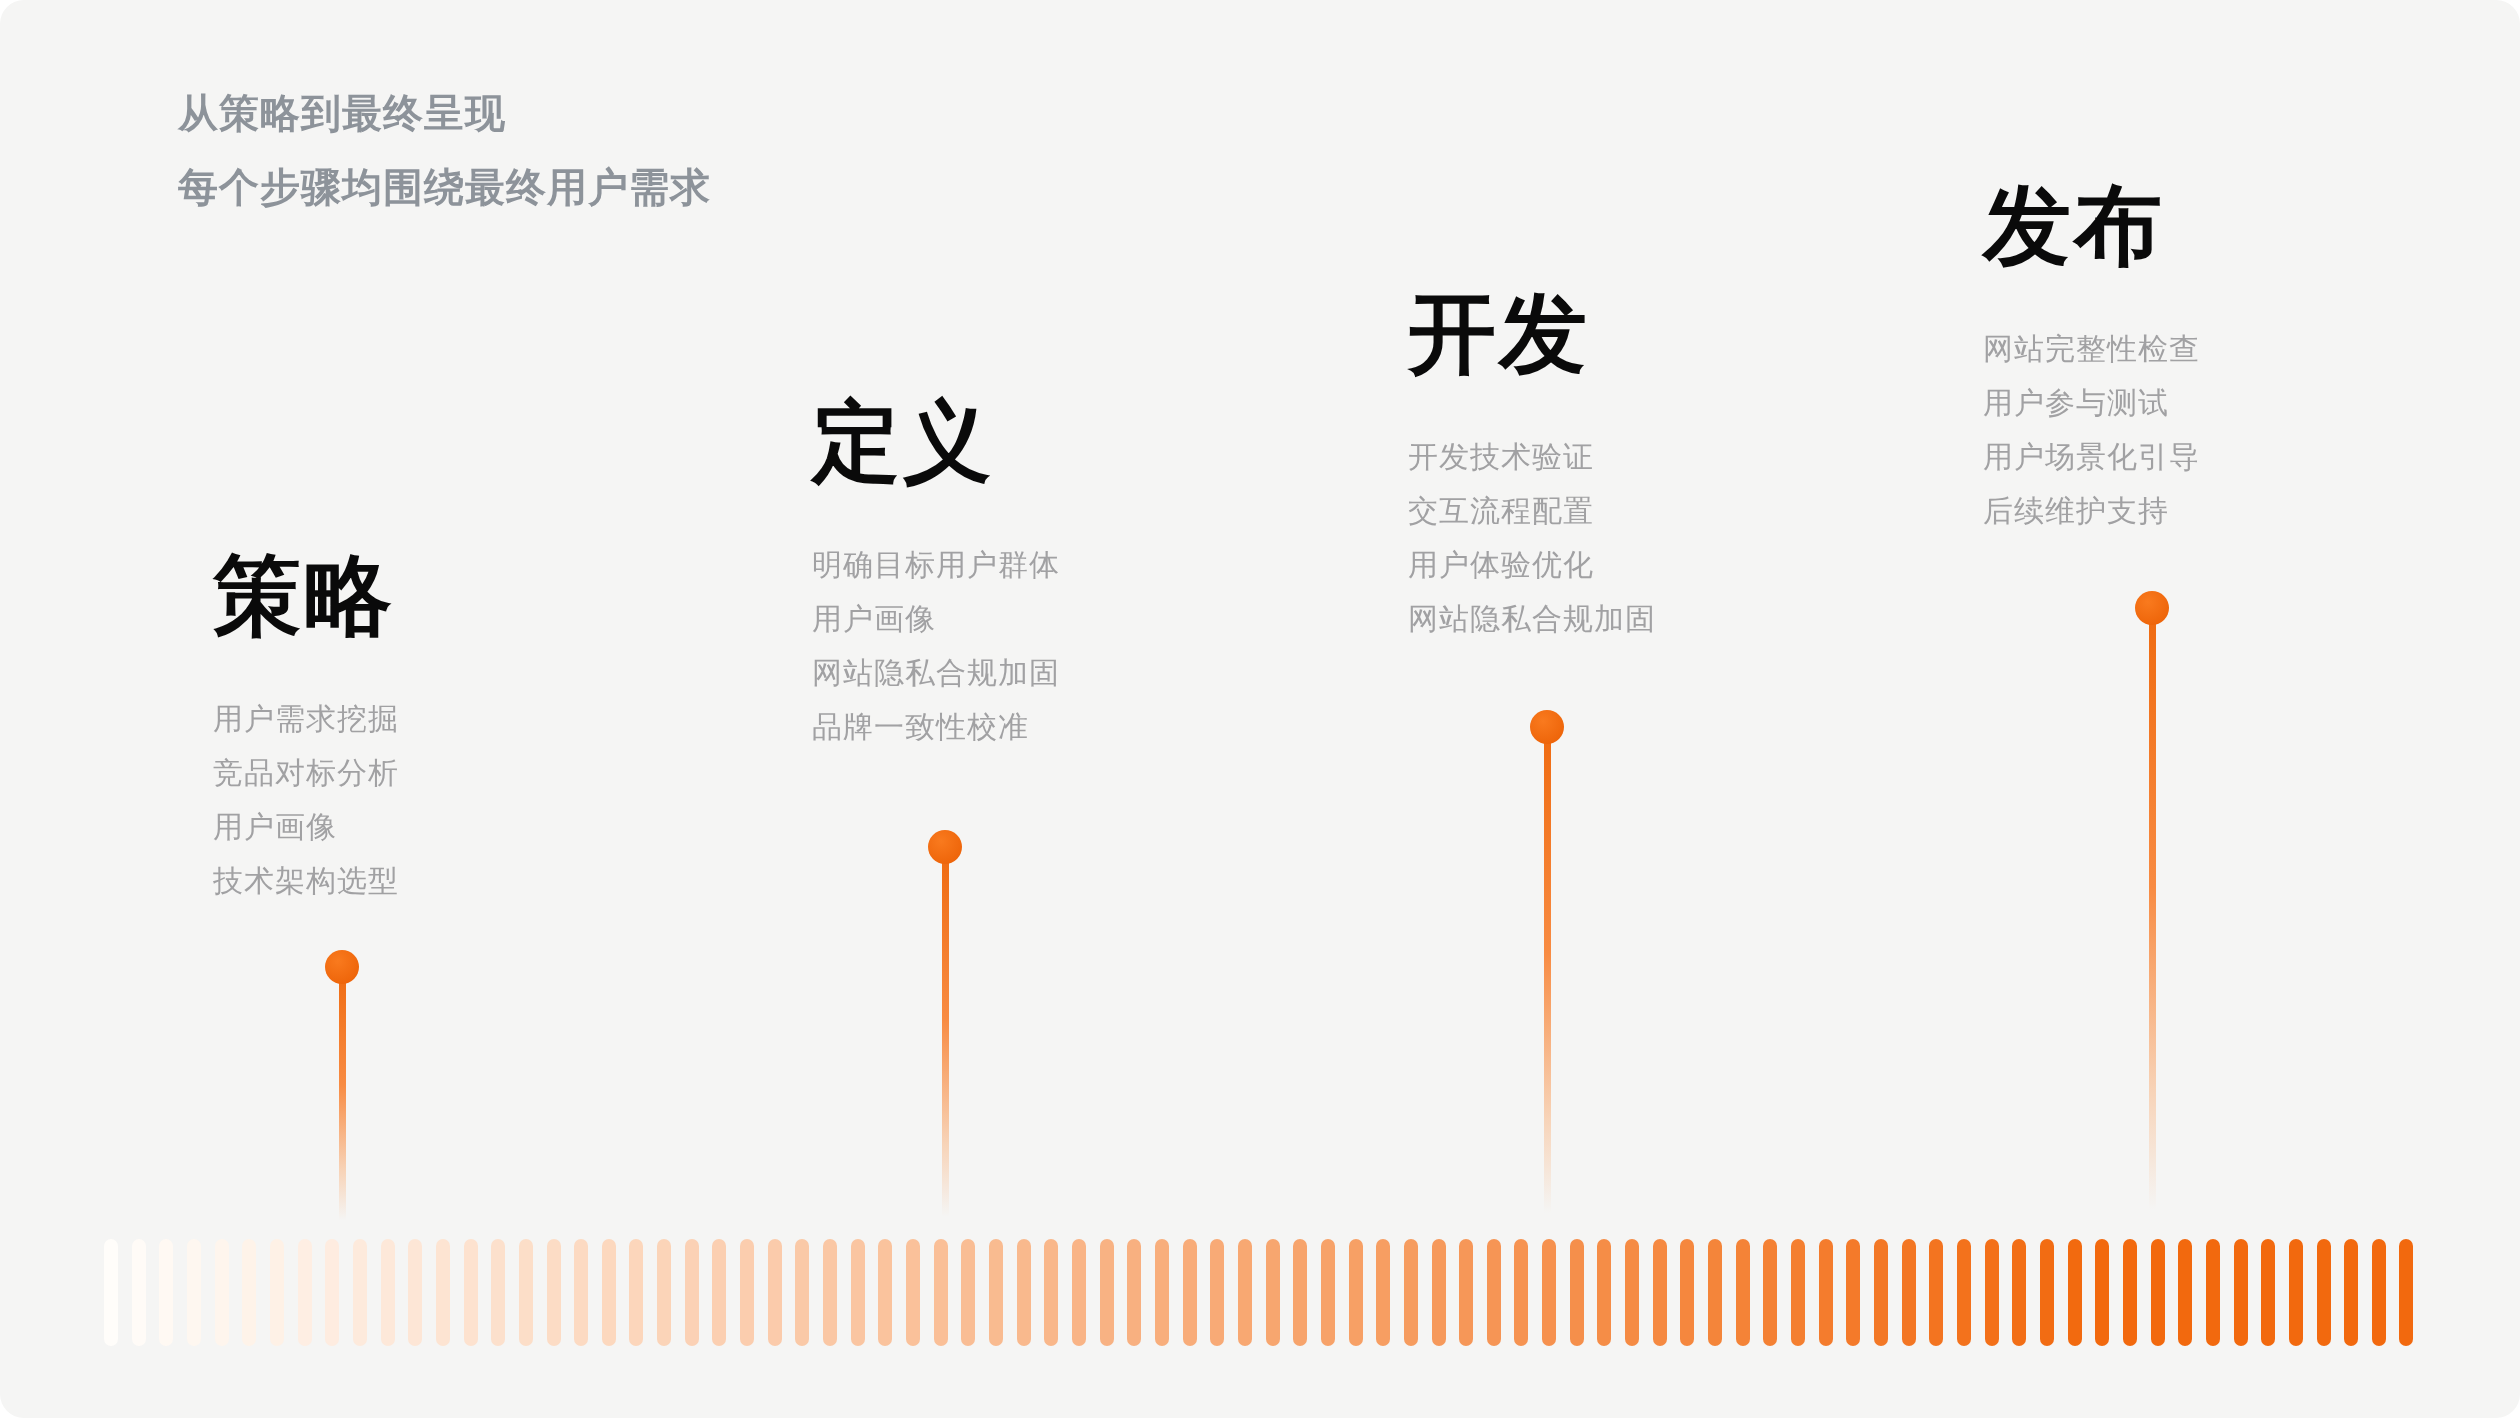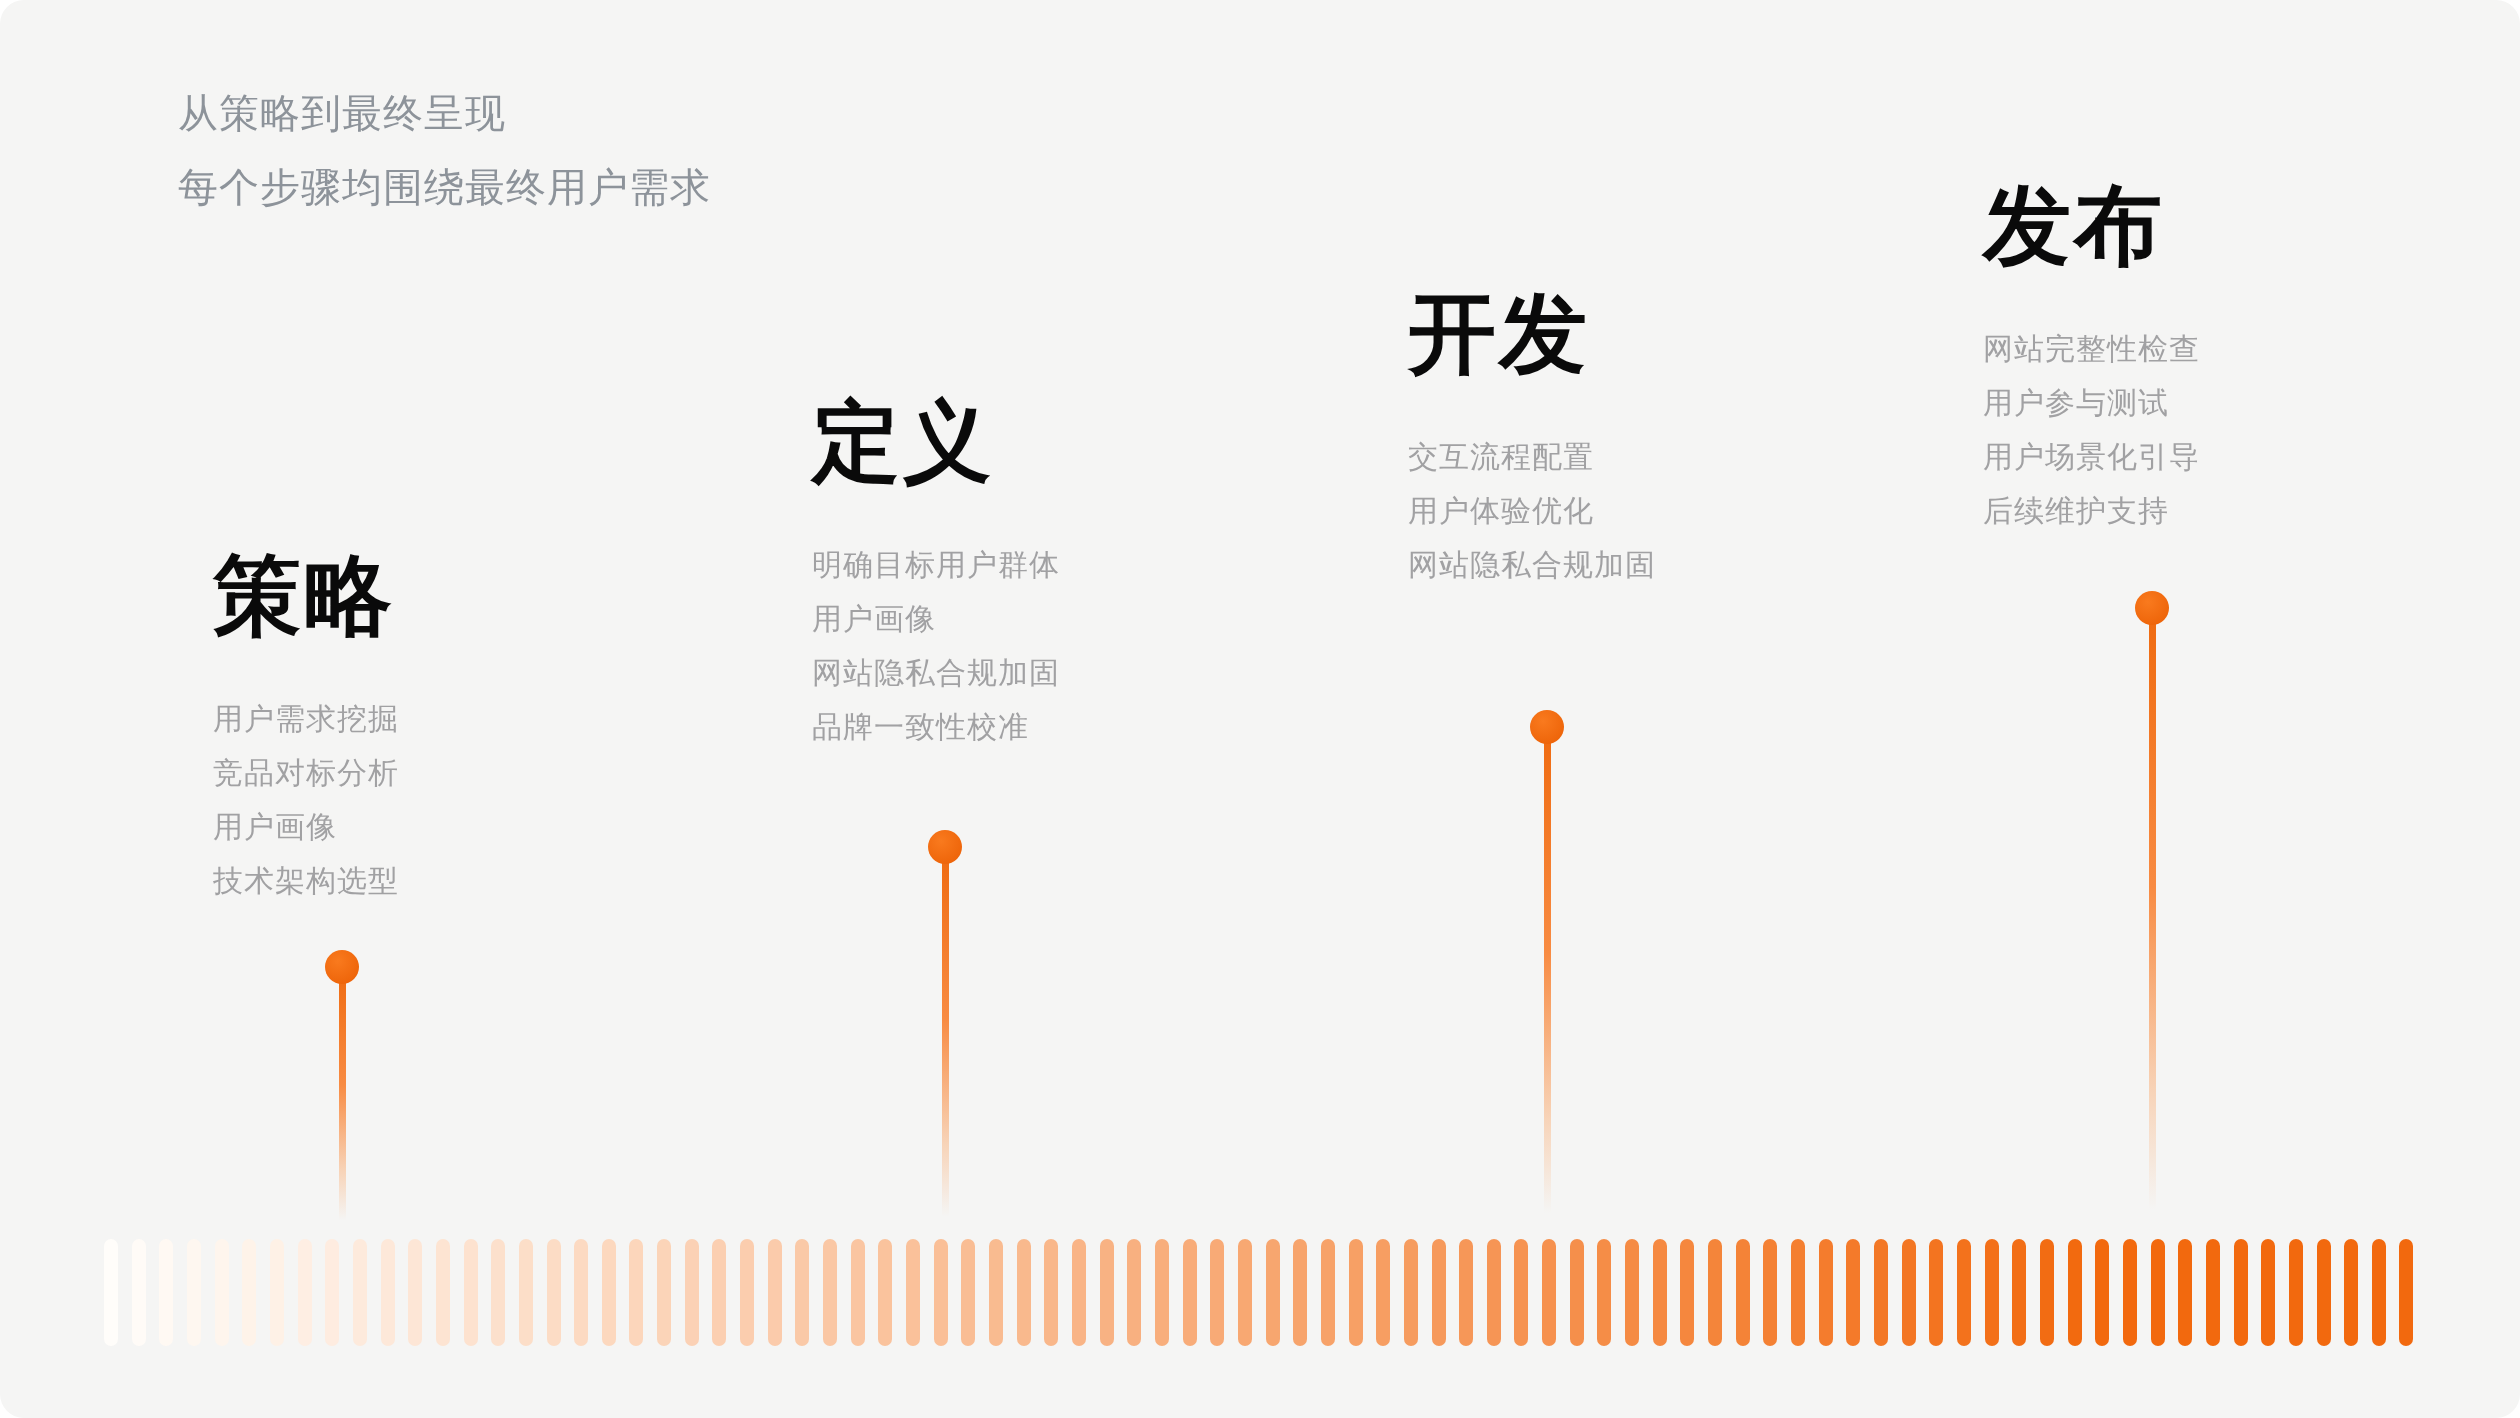--- a/index.html
+++ b/index.html
@@ -11,21 +11,21 @@
   .card {
     position: absolute; inset: 0;
     width: 2520px; height: 1418px;
     background: #F5F5F4;
     border-radius: 24px;
     overflow: hidden;
   }
   .page-title {
     position: absolute; left: 178px; top: 76px;
     font-size: 40px; line-height: 74px;
-    font-weight: 400; letter-spacing: 1px;
+    font-weight: 700; letter-spacing: 1px;
     color: #8D939A;
   }
   .stage {
     position: absolute;
     width: 560px;
   }
   .stage-title {
     font-size: 88px; line-height: 88px;
     font-weight: 700; letter-spacing: 3px;
     color: #0A0A0A;
@@ -99,20 +99,21 @@
       <li>网站隐私合规加固</li>
       <li>品牌一致性校准</li>
     </ul>
   </section>
   <div class="stem" style="left:941.5px; top:847px; height:381px;"></div>
   <div class="dot" style="left:928px; top:830px;"></div>
 
   <section class="stage" style="left:1408px; top:290px;">
     <h2 class="stage-title">开发</h2>
     <ul class="stage-items">
+      <li>开发技术验证</li>
       <li>交互流程配置</li>
       <li>用户体验优化</li>
       <li>网站隐私合规加固</li>
     </ul>
   </section>
   <div class="stem" style="left:1543.5px; top:727px; height:501px;"></div>
   <div class="dot" style="left:1530px; top:710px;"></div>
 
   <section class="stage" style="left:1983px; top:182px;">
     <h2 class="stage-title">发布</h2>

